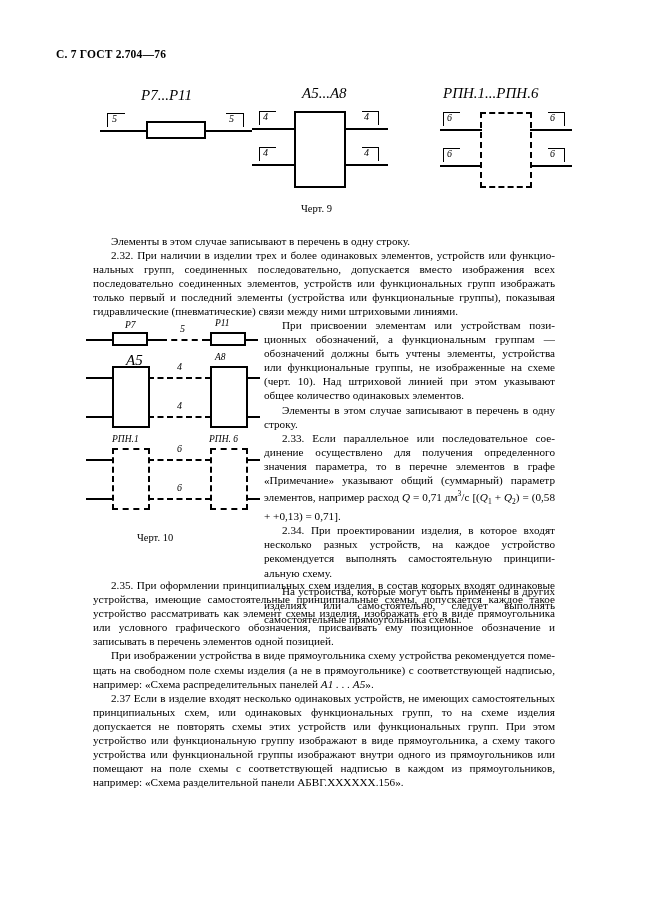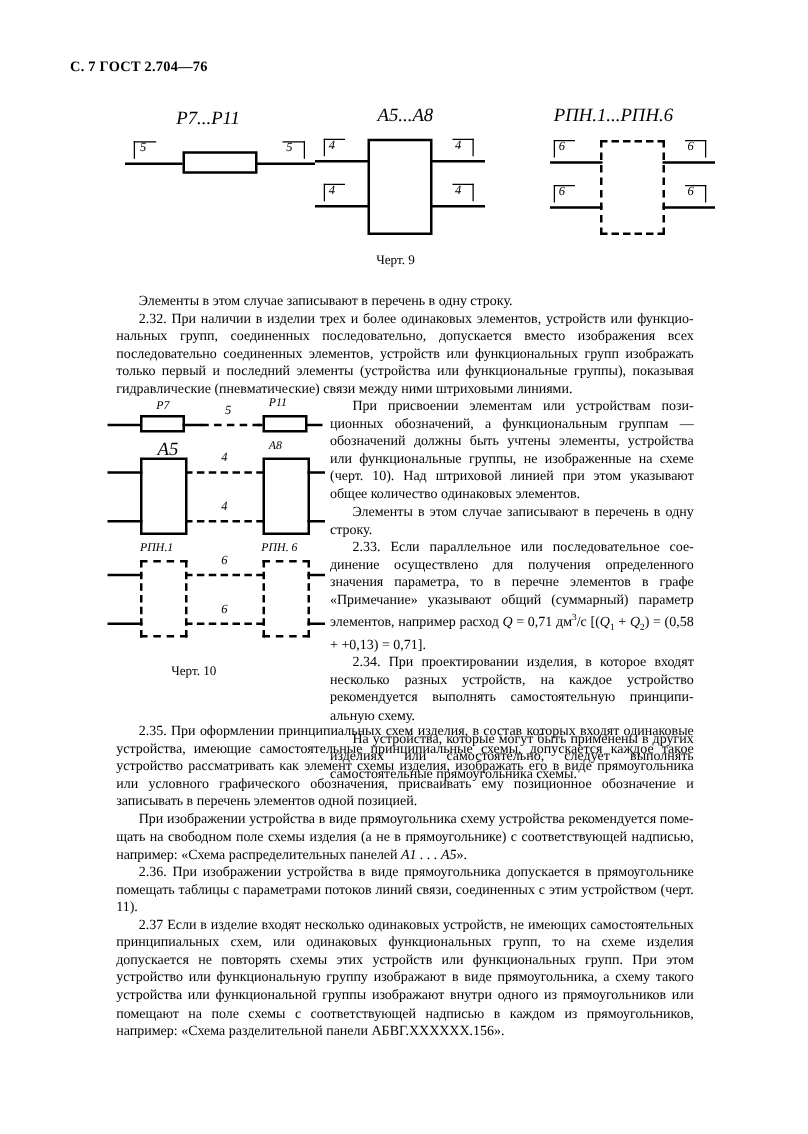--- a/index.html
+++ b/index.html
@@ -264,22 +264,18 @@
 
   <div class="body-text" style="left:93px; top:578px; width:462px;">
     <p class="ind">
       <span>2.35.</span>
       <span>При оформлении принципиальных схем изделия, в состав которых входят одинаковые устройства, имеющие самостоятельные принципиальные схемы, допускается каждое такое устрой­ство рассматривать как элемент схемы изделия, изображать его в виде прямоугольника или услов­ного графического обозначения, присваивать ему позиционное обозначение и записывать в перечень элементов одной позицией.</span>
     </p>
     <p class="ind">
       <span>При изображении устройства в виде прямоугольника схему устройства рекомендуется поме­щать на свободном поле схемы изделия (а не в прямоугольнике) с соответствующей надписью, на­пример: «Схема распределительных панелей </span><i>А1 . . . А5</i><span>».</span>
     </p>
     <p class="ind">
-      <span>2.36.</span>
-      <span>При изображении устройства в виде прямоугольника допускается в прямоугольни­ке помещать таблицы с параметрами потоков линий связи, соединенных с этим устройством (черт. 11).</span>
-    </p>
-    <p class="ind">
       <span>2.37</span>
       <span>Если в изделие входят несколько одинаковых устройств, не имеющих самостоятельных принципиальных схем, или одинаковых функциональных групп, то на схеме изделия допускается не повторять схемы этих устройств или функциональных групп. При этом устройство или функцио­нальную группу изображают в виде прямоугольника, а схему такого устройства или функциональ­ной группы изображают внутри одного из прямоугольников или помещают на поле схемы с соответствующей надписью в каждом из прямоугольников, например: «Схема разделительной панели АБВГ.ХХХХХХ.156».</span>
     </p>
   </div>
 
 </div>
 
 </body></html>

